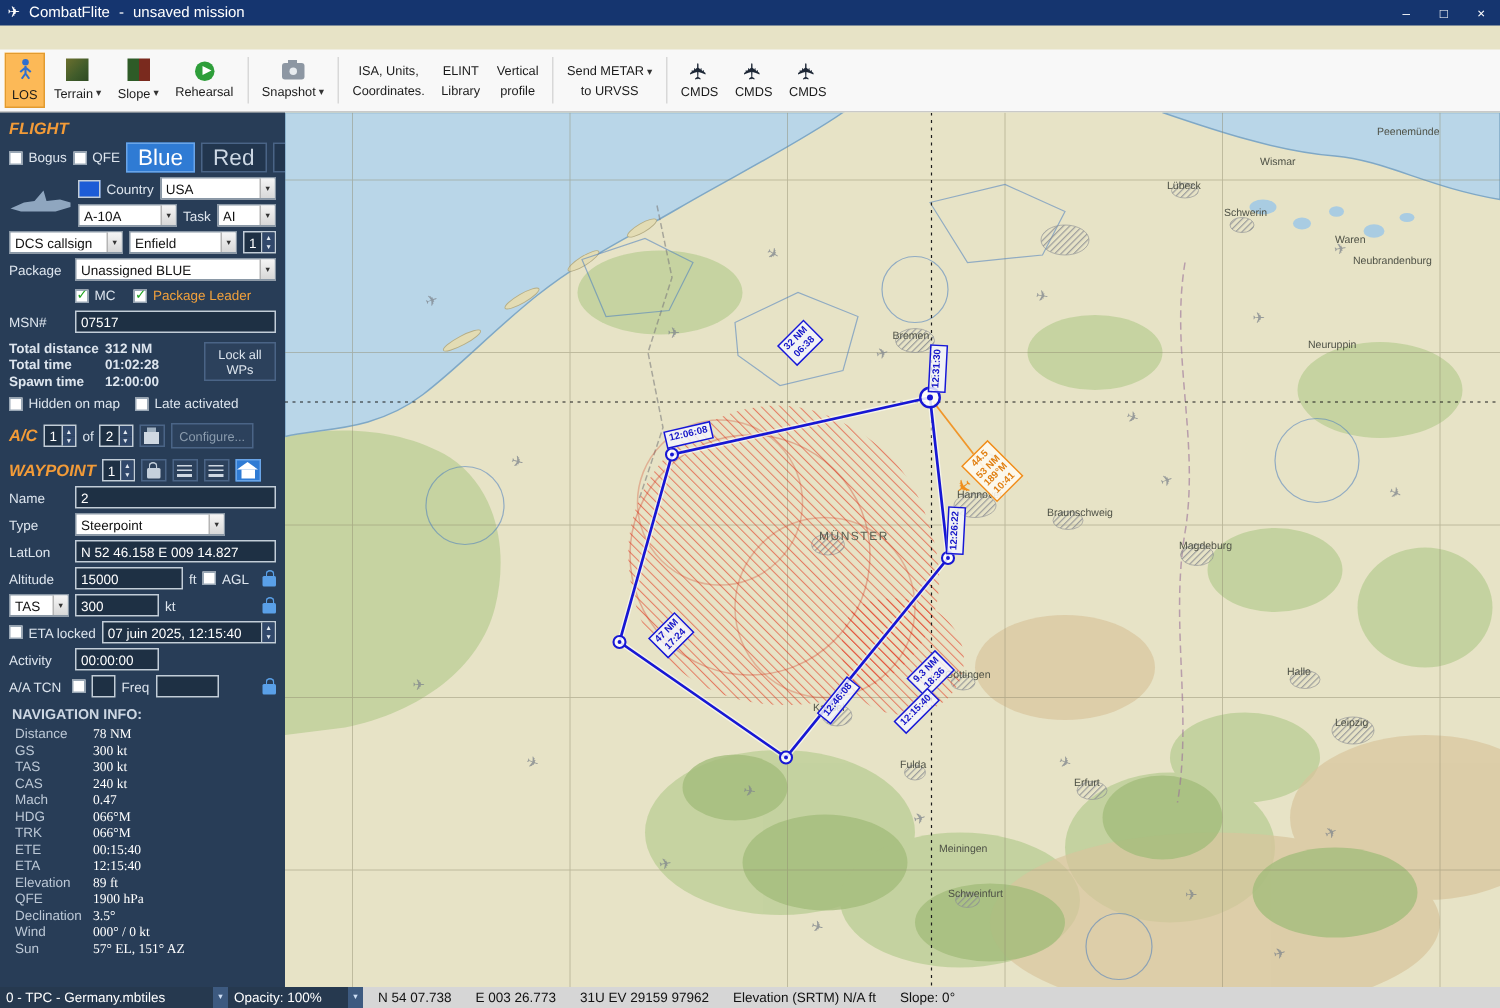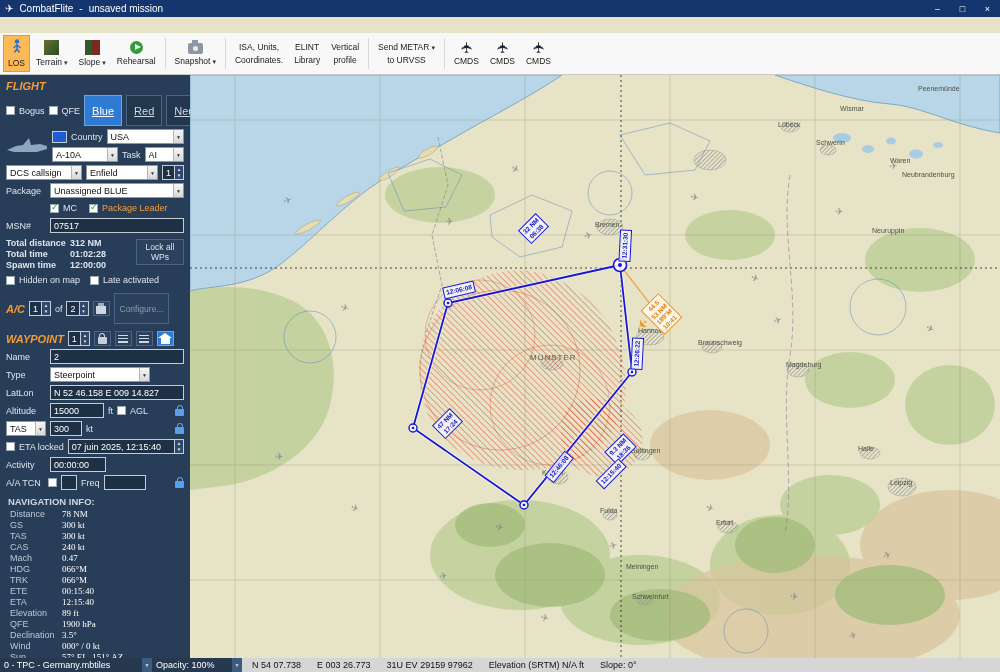--- a/index.html
+++ b/index.html
@@ -42,41 +42,41 @@
   .sidebar { position:absolute; top:75px; bottom:11px; left:0; width:190px; background:#283d57;
     color:#dde5ee; overflow:hidden; font-size:9px; }
   .sec-h { color:#f29b38; font-style:italic; font-weight:bold; font-size:11px; margin:5px 0 1px 6px; }
   .sec-inline { color:#f29b38; font-style:italic; font-weight:bold; font-size:11px; }
   .sec-gray { color:#cdd7e3; font-weight:bold; font-size:9.5px; margin:6px 0 2px 8px; }
   .srow { display:flex; align-items:center; gap:4px; margin:3px 6px 0 6px; min-height:14px; }
   .lbl { white-space:nowrap; }
   .w40 { width:40px; flex:none; }
   .cb { width:9px; height:9px; background:#fff; border:1px solid #9aa8b6; flex:none; position:relative; }
   .cb.checked::after { content:"✓"; position:absolute; left:0px; top:-2.5px; color:#21a321; font-size:9px; font-weight:bold; }
-  .coal { padding:0 7px; height:31px; display:flex; align-items:center; background:#22364e;
-    border:1px solid #4a6486; color:#cdd8e4; font-size:11px;text-decoration:underline; }
+  .coal { padding:0 7px; height:20px; display:flex; align-items:center; background:#22364e;
+    border:1px solid #4a6486; color:#cdd8e4; font-size:15px; }
   .coal.active { background:#2f7bd4; border-color:#6aa5e8; color:#fff; }
   .dd { height:15px; background:#fff; border:1px solid #8a98a6; color:#111; display:flex; align-items:center;
     font-size:9px; padding-left:3px; justify-content:space-between; gap:2px; min-width:0; }
   .dval { white-space:nowrap; overflow:hidden; text-overflow:ellipsis; }
   .dcaret { width:10px; align-self:stretch; background:linear-gradient(#f5f5f5,#d8d8d8);
     border-left:1px solid #b5b5b5; display:flex; align-items:center; justify-content:center; flex:none; }
   .dcaret::after { content:"▼"; font-size:5px; color:#333; }
   .tf { height:15px; background:#1e3044; border:1px solid #c2cdd8; color:#fff; display:flex; align-items:center;
     padding:0 3px; font-size:9px; white-space:nowrap; overflow:hidden; }
   .spn { display:flex; height:15px; border:1px solid #c2cdd8; background:#1e3044; align-items:stretch; flex:none; }
   .spn .v { padding:0 3px; display:flex; align-items:center; color:#fff; white-space:nowrap; }
   .spn .ar { width:9px; border-left:1px solid #c2cdd8; display:flex; flex-direction:column; }
   .spn .ar b { flex:1; background:#31486b; display:flex; align-items:center; justify-content:center; }
   .spn .ar b.up::after { content:"▲"; font-size:4.5px; color:#e5ebf2; }
   .spn .ar b.dn::after { content:"▼"; font-size:4.5px; color:#e5ebf2; }
   .ibtn { width:17px; height:15px; background:#2c415c; border:1px solid #4a6486; display:flex;
     align-items:center; justify-content:center; flex:none; }
   .ibtn.blue { background:#2f7bd4; border-color:#6aa5e8; }
-  .btn { height:31px; background:#2c415c; border:1px solid #4a6486; color:#dde5ee; display:flex;
+  .btn { height:17px; background:#2c415c; border:1px solid #4a6486; color:#dde5ee; display:flex;
     align-items:center; justify-content:center; font-size:8.5px; padding:0 5px; }
   .btn.disabled { color:#8b9cae; }
   .btn.multiline { flex-direction:column; line-height:10px; height:auto; padding:2px 3px; }
   .lockicon { position:relative; width:9px; height:7px; background:#c5d0dc; border-radius:1px; margin-top:4px; }
   .lockicon::before { content:""; position:absolute; top:-4px; left:1.5px; width:4px; height:4px;
     border:1.5px solid #c5d0dc; border-bottom:none; border-radius:3px 3px 0 0; }
   .lockicon.bl { background:#5aa0e8; } .lockicon.bl::before { border-color:#5aa0e8; }
   .bars { width:10px; height:8px; display:flex; flex-direction:column; justify-content:space-between; }
   .bars i { display:block; height:1.5px; background:#cfd8e2; }
   .homeicon { position:relative; width:9px; height:6px; background:#fff; margin-top:4px; }
@@ -91,21 +91,21 @@
   .trow .tl { width:64px; }
   .lockall { position:absolute; right:0; top:1px; width:48px; }
   .nrow { display:flex; margin:0 0 1px 10px; line-height:10px; }
   .nl { width:52px; color:#bcc8d6; flex:none; }
   .nv { color:#fff; white-space:nowrap;font-family:Liberation Serif, serif; }
   .mlauto { margin-left:auto; }
 
   
   .map { position:absolute; top:75px; left:190px; width:810px; height:583px; overflow:hidden; background:#e7e3c6; }
   .mcity { position:absolute; font-size:7px; color:#4e5146; white-space:nowrap; }
-  .mcity.big { font-size:8px; letter-spacing:1px; color:#5a5d50; }
+  .mcity.big { font-size:8px; letter-spacing:1px; color:#5a5d50;padding-left:16px; }
   .flag { position:absolute; border:1px solid #1717d4; background:rgba(244,247,255,.82); color:#1515c8;
     font-size:6.5px; line-height:7.5px; padding:1px 2px; text-align:center; white-space:nowrap; font-weight:bold; }
   .flag span { display:block; }
   .flag.orange { border-color:#ef8e1c; color:#e07f10; background:rgba(255,250,240,.88); }
 
   
   .statusbar { position:absolute; left:0; right:0; bottom:0; height:14px; display:flex; font-size:9px;
     background:#d6d6d6; align-items:stretch; }
   .sb-dark { background:#26394f; color:#fff; display:flex; align-items:center; justify-content:space-between;
     padding-left:4px; gap:15px; }
@@ -373,32 +373,32 @@
         <span class="dval">Steerpoint</span>
           <span class="dcaret"></span>
       </span>
     </div>
     <div class="srow">
       <span class="lbl w40">LatLon</span>
       <span class="tf" style="flex:1">N 52 46.158 E 009 14.827</span>
     </div>
     <div class="srow">
       <span class="lbl w40">Altitude</span>
-      <span class="tf" style="width:54px">15000</span>
+      <span class="tf" style="width:72px">15000</span>
       <span class="lbl">ft</span>
       <span class="cb"></span>
       <span class="lbl">AGL</span>
       <span class="lockicon bl mlauto"></span>
     </div>
     <div class="srow">
       <span class="dd" style="width:40px">
         <span class="dval">TAS</span>
           <span class="dcaret"></span>
       </span>
-      <span class="tf" style="width:32px">300</span>
+      <span class="tf" style="width:56px">300</span>
       <span class="lbl">kt</span>
       <span class="lockicon bl mlauto"></span>
     </div>
     <div class="srow">
       <span class="cb"></span>
       <span class="lbl">ETA locked</span>
       <span class="spn" style="flex:1">
         <span class="v" style="flex:1">07 juin 2025, 12:15:40</span>
         <span class="ar">
             <b class="up"></b>

